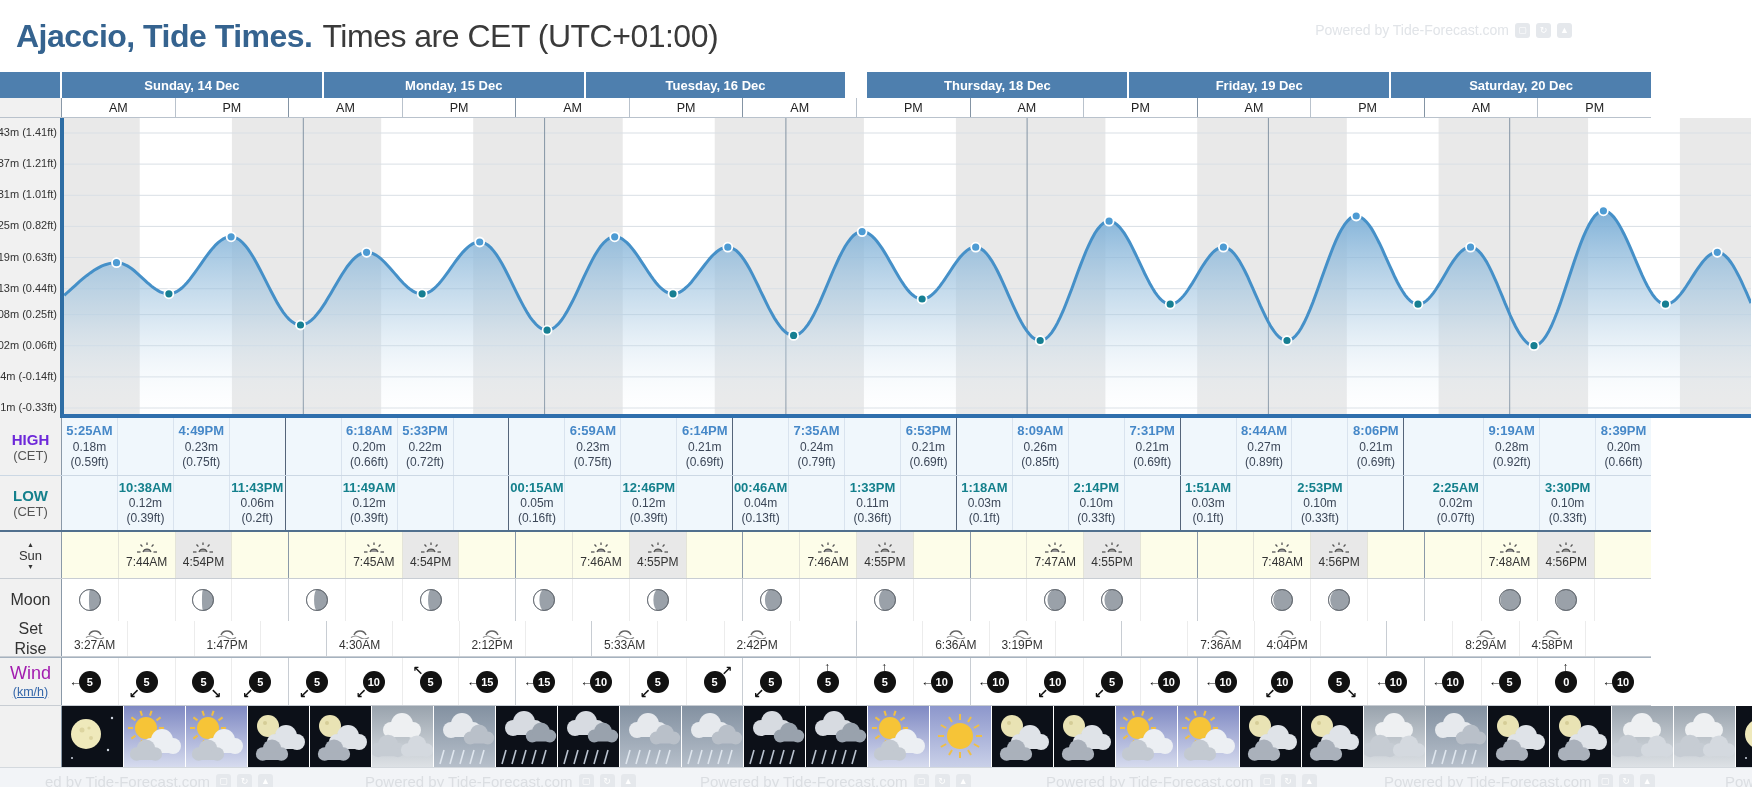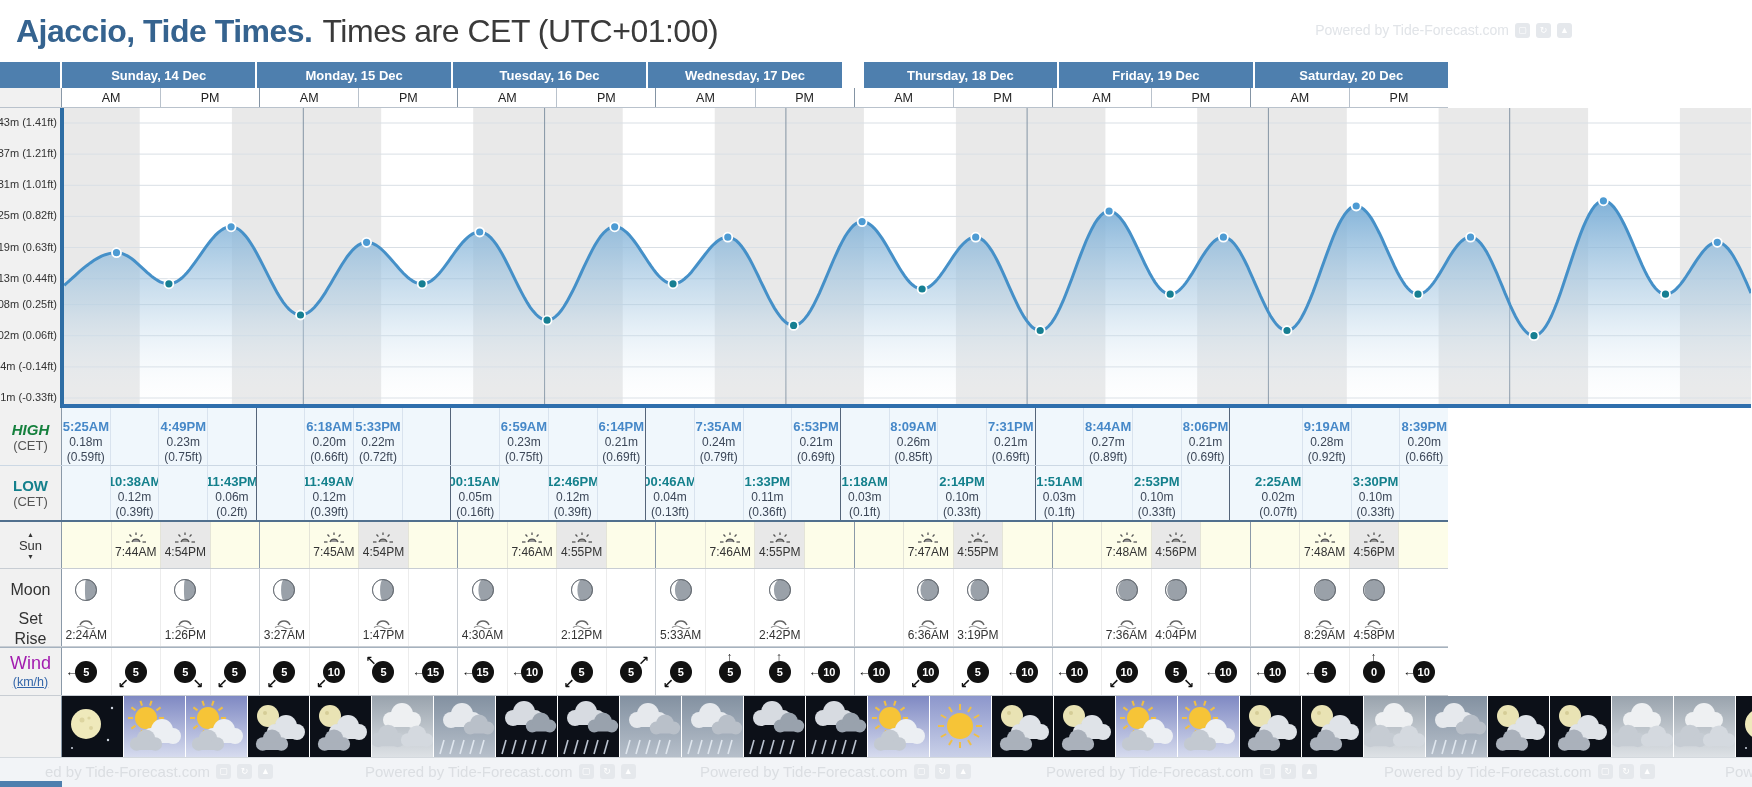--- a/index.html
+++ b/index.html
@@ -1,28 +1,28 @@
 <!DOCTYPE html>
 <html><head>
 <meta charset="utf-8">
 <style>
   html,body{margin:0;padding:0;background:#fff;}
   *{box-sizing:border-box;}
   body{font-family:"Liberation Sans","DejaVu Sans",sans-serif;color:#333;}
   .app{position:relative;width:1752px;height:787px;overflow:hidden;background:#fff;}
 
   
-  .titlebar{position:relative;height:62px;display:flex;align-items:center;padding-left:16px;}
+  .titlebar{position:relative;height:72px;display:flex;align-items:center;padding-left:16px;}
   .titlebar h1{margin:0;font-size:32px;font-weight:400;color:#3a3a3a;letter-spacing:-0.5px;white-space:nowrap;}
   .titlebar h1 .loc{color:#35638f;font-weight:bold;margin-right:10px;}
   .topwm{position:absolute;top:22px;right:180px;display:flex;align-items:center;gap:6px;color:#e1e4e8;font-size:14px;}
   .badge{display:inline-block;width:15px;height:15px;border-radius:3px;background:#e5e8ec;color:#fff;font-size:9px;line-height:15px;text-align:center;}
 
   
-  .row{display:flex;width:1448px;}
+  .row{display:flex;width:1651px;}
   .labelcol{flex:0 0 62px;width:62px;position:relative;background:#f1f1f1;border-right:1px solid #8a99a8;}
   .days{flex:1;display:flex;}
   .day{flex:1;display:flex;position:relative;}
   .slot{flex:1;display:flex;flex-direction:column;align-items:center;justify-content:center;overflow:hidden;}
   .half{flex:1;display:flex;align-items:center;justify-content:center;}
 
   
   .dayhdr{height:26px;}
   .dayhdr .labelcol{background:#4e7fae;border-right:2px solid #fff;}
   .dayhdr .day{background:#4e7fae;border-right:2px solid #fff;align-items:center;justify-content:center;color:#fff;font-size:13px;font-weight:bold;}
@@ -43,28 +43,28 @@
   .chartwrap{position:relative;flex:1;border-bottom:4px solid #2f6fad;background:#e9e9e9;}
   .chartwrap svg{display:block;}
 
   
   .tiderow{background:#f0f7fc;}
   .tiderow.high{height:58px;border-bottom:1px solid #ccd8e4;}
   .tiderow.low{height:56px;border-bottom:2px solid #51708e;}
   .tiderow .labelcol{background:#f1f1f1;display:flex;flex-direction:column;align-items:center;justify-content:center;}
   .tiderow .day{border-right:1px solid #55657a;}
   .tiderow .day:last-child{border-right:none;padding-left:24px;}
-  .tiderow .slot{border-right:1px solid #d9e3ee;justify-content:flex-end;line-height:1.25;}
+  .tiderow .slot{border-right:1px solid #d9e3ee;justify-content:center;line-height:1.25;}
   .tiderow .day .slot:last-child{border-right:none;}
   .tide-time{font-size:13px;font-weight:bold;}
   .high .tide-time{color:#4688c8;}
   .low .tide-time{color:#14808c;}
   .tide-m,.tide-ft{font-size:12px;color:#3c4758;}
   .rl-main{font-size:15px;font-weight:bold;}
-  .high .rl-main{color:#15803d;font-style:italic;}
+  .high .rl-main{color:#6d28d9;}
   .low .rl-main{color:#14808c;}
   .rl-sub{font-size:13px;color:#555;}
 
   
   .sunrow{height:47px;background:#fdfde9;border-bottom:1px solid #c8cdd3;}
   .sunrow .labelcol{display:flex;flex-direction:column;align-items:center;justify-content:center;line-height:1;}
   .sunrow .labelcol .tri{font-size:7px;color:#333;}
   .sunrow .labelcol .txt{font-size:13px;color:#333;margin:1px 0;}
   .sunrow .day{border-right:1px solid #8a99a8;}
   .sunrow .day:last-child{border-right:none;}
@@ -127,21 +127,20 @@
       <span class="badge">▲</span>
     </div>
   </div>
 
   <div class="row dayhdr">
     <div class="labelcol"></div>
     <div class="days" id="hdr-days">
         <div class="day" style="align-items: center; justify-content: center;">Sunday, 14 Dec</div>
         <div class="day" style="align-items: center; justify-content: center;">Monday, 15 Dec</div>
         <div class="day" style="align-items: center; justify-content: center;">Tuesday, 16 Dec</div>
-        <div class="day" style="align-items: center; justify-content: center;">Wednesday, 17 Dec</div>
         <div class="day" style="align-items: center; justify-content: center; margin-left: 20px;">Thursday, 18 Dec</div>
         <div class="day" style="align-items: center; justify-content: center;">Friday, 19 Dec</div>
         <div class="day" style="align-items: center; justify-content: center;">Saturday, 20 Dec</div>
       </div>
   </div>
 
   <div class="row ampm">
     <div class="labelcol"></div>
     <div class="days" id="ampm-days">
         <div class="day">
@@ -830,38 +829,20 @@
       <span>Set</span>
       <span>Rise</span>
     </div>
     <div class="days" id="setrise-days">
         <div class="day">
           <div class="slot">
             <svg width="22" height="13" viewBox="0 0 22 13">
               <path d="M5 9 A6.5 6.5 0 0 1 17 9" stroke="#666" stroke-width="1.5" fill="none"></path>
               <path d="M2 11.5 q4.5 -3 9 0 t9 0" stroke="#8a8a8a" stroke-width="1.2" fill="none"></path>
             </svg>
-            <span class="srtime">2:24AM</span>
-          </div>
-          <div class="slot"></div>
-          <div class="slot">
-            <svg width="22" height="13" viewBox="0 0 22 13">
-              <path d="M5 9 A6.5 6.5 0 0 1 17 9" stroke="#666" stroke-width="1.5" fill="none"></path>
-              <path d="M2 11.5 q4.5 -3 9 0 t9 0" stroke="#8a8a8a" stroke-width="1.2" fill="none"></path>
-            </svg>
-            <span class="srtime">1:26PM</span>
-          </div>
-          <div class="slot"></div>
-        </div>
-        <div class="day">
-          <div class="slot">
-            <svg width="22" height="13" viewBox="0 0 22 13">
-              <path d="M5 9 A6.5 6.5 0 0 1 17 9" stroke="#666" stroke-width="1.5" fill="none"></path>
-              <path d="M2 11.5 q4.5 -3 9 0 t9 0" stroke="#8a8a8a" stroke-width="1.2" fill="none"></path>
-            </svg>
             <span class="srtime">3:27AM</span>
           </div>
           <div class="slot"></div>
           <div class="slot">
             <svg width="22" height="13" viewBox="0 0 22 13">
               <path d="M5 9 A6.5 6.5 0 0 1 17 9" stroke="#666" stroke-width="1.5" fill="none"></path>
               <path d="M2 11.5 q4.5 -3 9 0 t9 0" stroke="#8a8a8a" stroke-width="1.2" fill="none"></path>
             </svg>
             <span class="srtime">1:47PM</span>
           </div>

